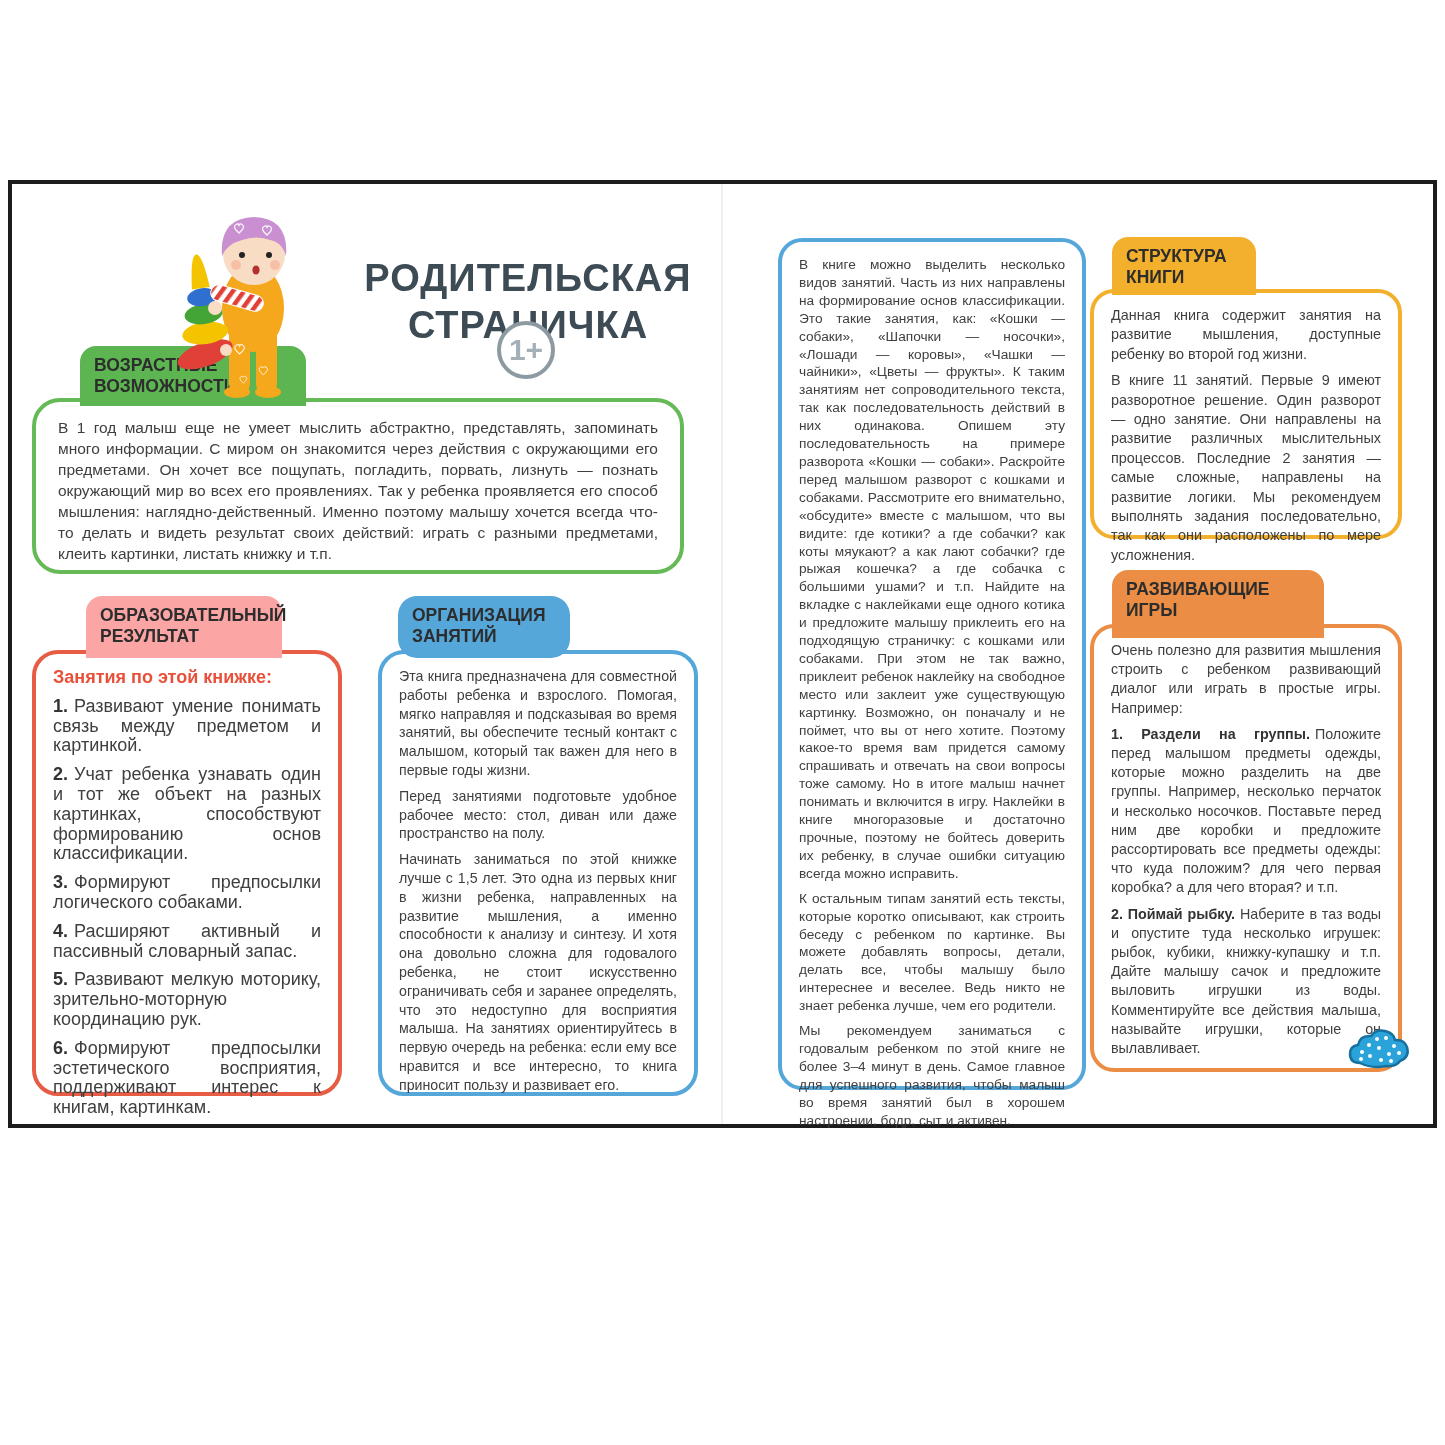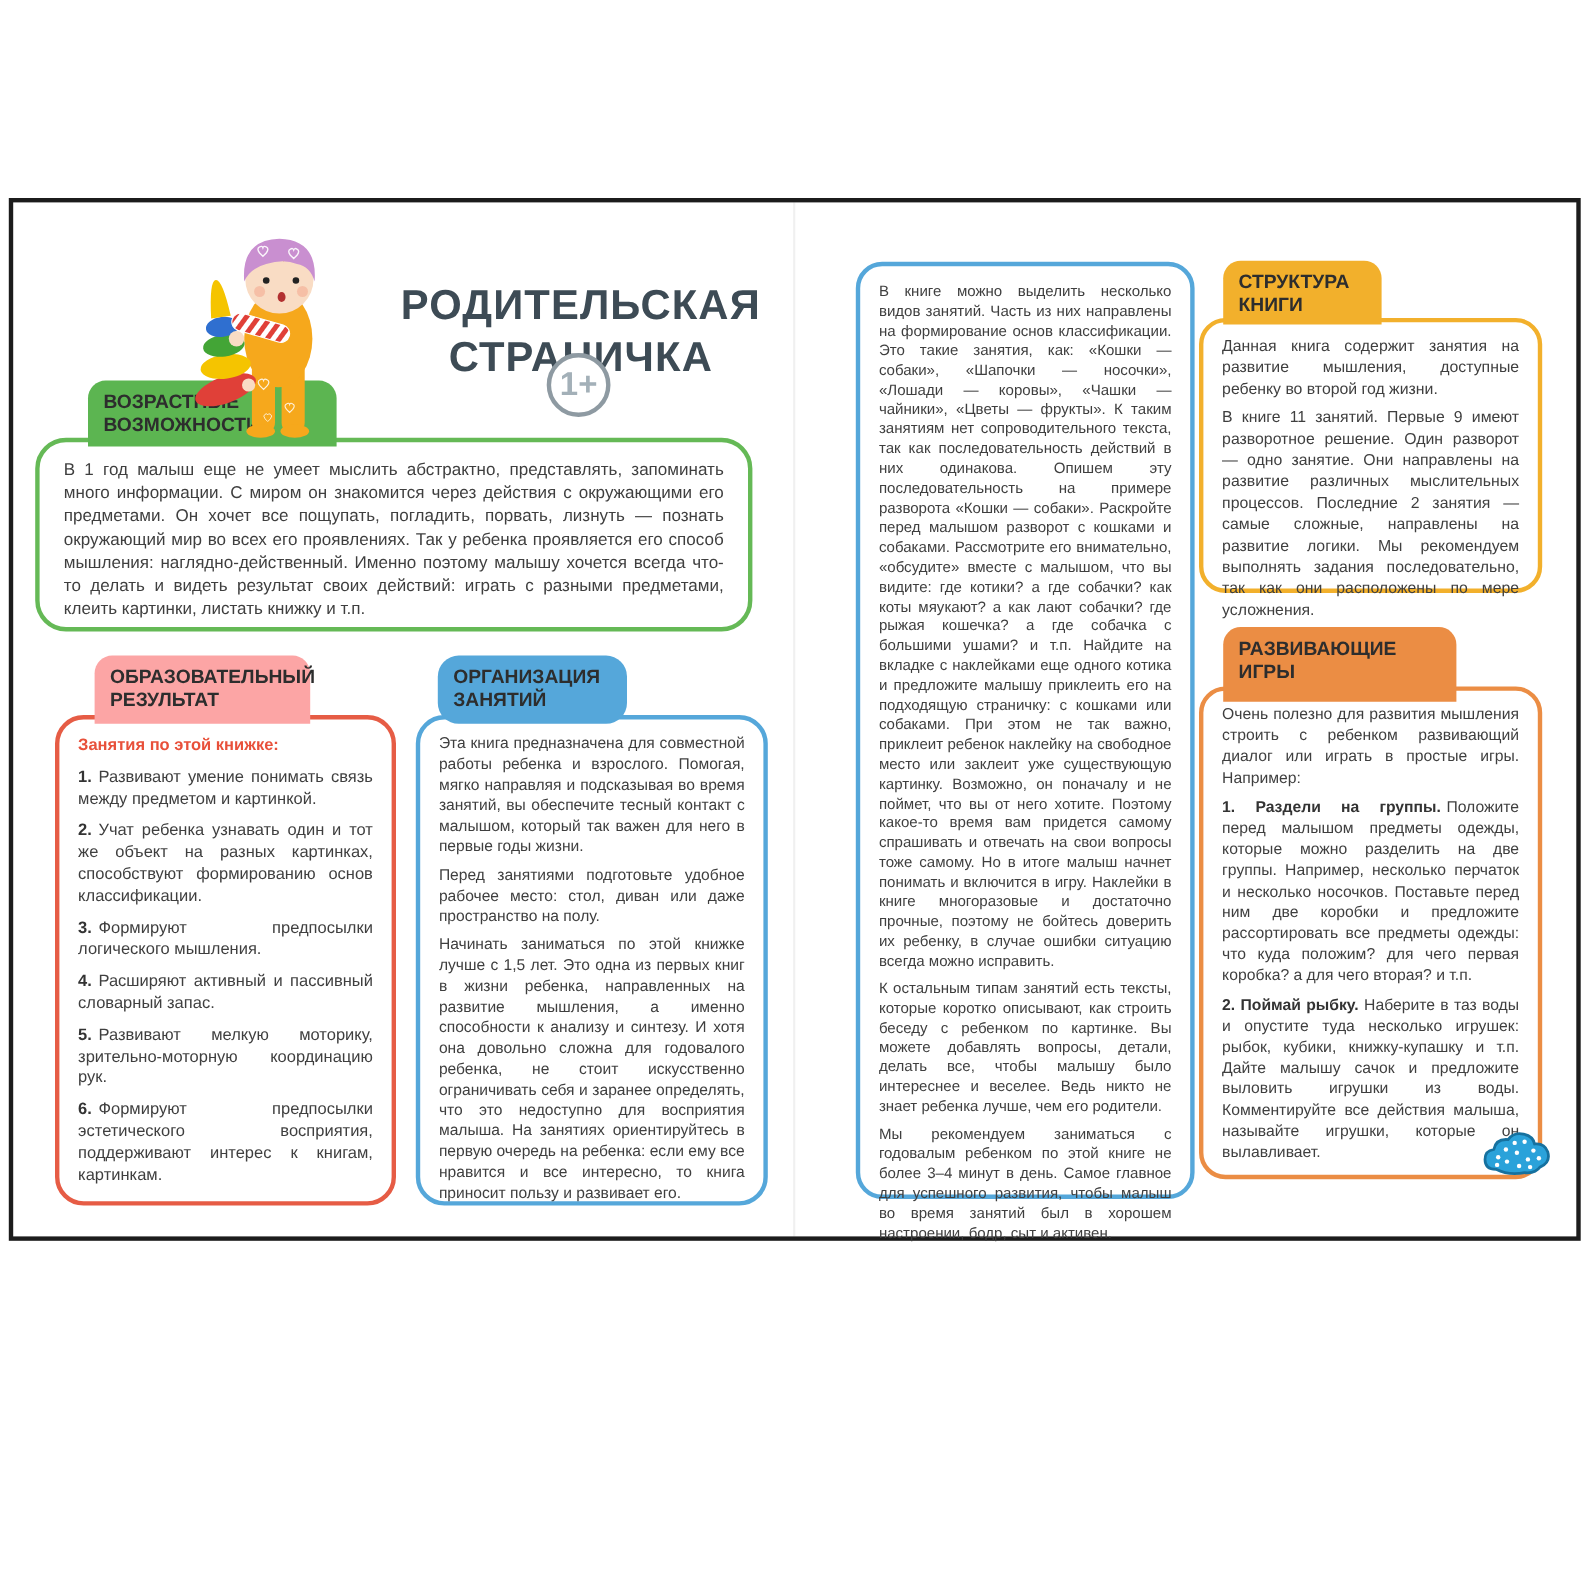--- a/index.html
+++ b/index.html
@@ -34,22 +34,22 @@
   .tab-yellow{left:1112px;top:237px;width:144px;height:58px;background:#f2b02c;}
   .tab-orange{left:1112px;top:570px;width:212px;height:68px;background:#eb8d44;}
   
   .box{background:#ffffff;z-index:2;text-align:justify;}
   .box p{margin:0;}
   .box-green{
     left:32px;top:398px;width:652px;height:176px;border:4px solid #65b956;border-radius:28px;
     padding:15px 22px;font-size:15.5px;line-height:21px;
   }
   .box-red{
-    left:50px;top:650px;width:310px;height:446px;border:4px solid #e65c45;border-radius:26px;
-    padding:14px 17px;font-size:15px;line-height:19.8px;
+    left:32px;top:650px;width:310px;height:446px;border:4px solid #e65c45;border-radius:26px;
+    padding:14px 17px;font-size:18px;line-height:19.8px;
   }
   .box-blue{
     left:378px;top:650px;width:320px;height:446px;border:4px solid #55a7da;border-radius:26px;
     padding:13px 17px;font-size:14.2px;line-height:18.8px;
   }
   .box-main{
     left:757px;top:238px;width:308px;height:852px;border:4px solid #55a7da;border-radius:24px;
     padding:14px 17px;font-size:13.7px;line-height:17.9px;margin-left:21px;
   }
   .box-yellow{
@@ -134,21 +134,21 @@
 <div class="abs box box-green">
   <p>В 1 год малыш еще не умеет мыслить абстрактно, представлять, запоминать много информации. С миром он знакомится через действия с окружающими его предметами. Он хочет все пощупать, погладить, порвать, лизнуть — познать окружающий мир во всех его проявлениях. Так у ребенка проявляется его способ мышления: наглядно-действенный. Именно поэтому малышу хочется всегда что-то делать и видеть результат своих действий: играть с разными предметами, клеить картинки, листать книжку и т.п.</p>
 </div>
 
 <div class="abs tab tab-red">ОБРАЗОВАТЕЛЬНЫЙ
 РЕЗУЛЬТАТ</div>
 <div class="abs box box-red">
   <p class="lead-red">Занятия по этой книжке:</p>
   <p><span class="num">1.</span><span>Развивают умение понимать связь между предметом и картинкой.</span></p>
   <p><span class="num">2.</span><span>Учат ребенка узнавать один и тот же объект на разных картинках, способствуют формированию основ классификации.</span></p>
-  <p><span class="num">3.</span><span>Формируют предпосылки логического мышления.</span></p>
+  <p><span class="num">3.</span><span>Формируют предпосылки логического собаками.</span></p>
   <p><span class="num">4.</span><span>Расширяют активный и пассивный словарный запас.</span></p>
   <p><span class="num">5.</span><span>Развивают мелкую моторику, зрительно-моторную координацию рук.</span></p>
   <p><span class="num">6.</span><span>Формируют предпосылки эстетического восприятия, поддерживают интерес к книгам, картинкам.</span></p>
 </div>
 
 <div class="abs tab tab-blue">ОРГАНИЗАЦИЯ
 ЗАНЯТИЙ</div>
 <div class="abs box box-blue">
   <p>Эта книга предназначена для совместной работы ребенка и взрослого. Помогая, мягко направляя и подсказывая во время занятий, вы обеспечите тесный контакт с малышом, который так важен для него в первые годы жизни.</p>
   <p>Перед занятиями подготовьте удобное рабочее место: стол, диван или даже пространство на полу.</p>

